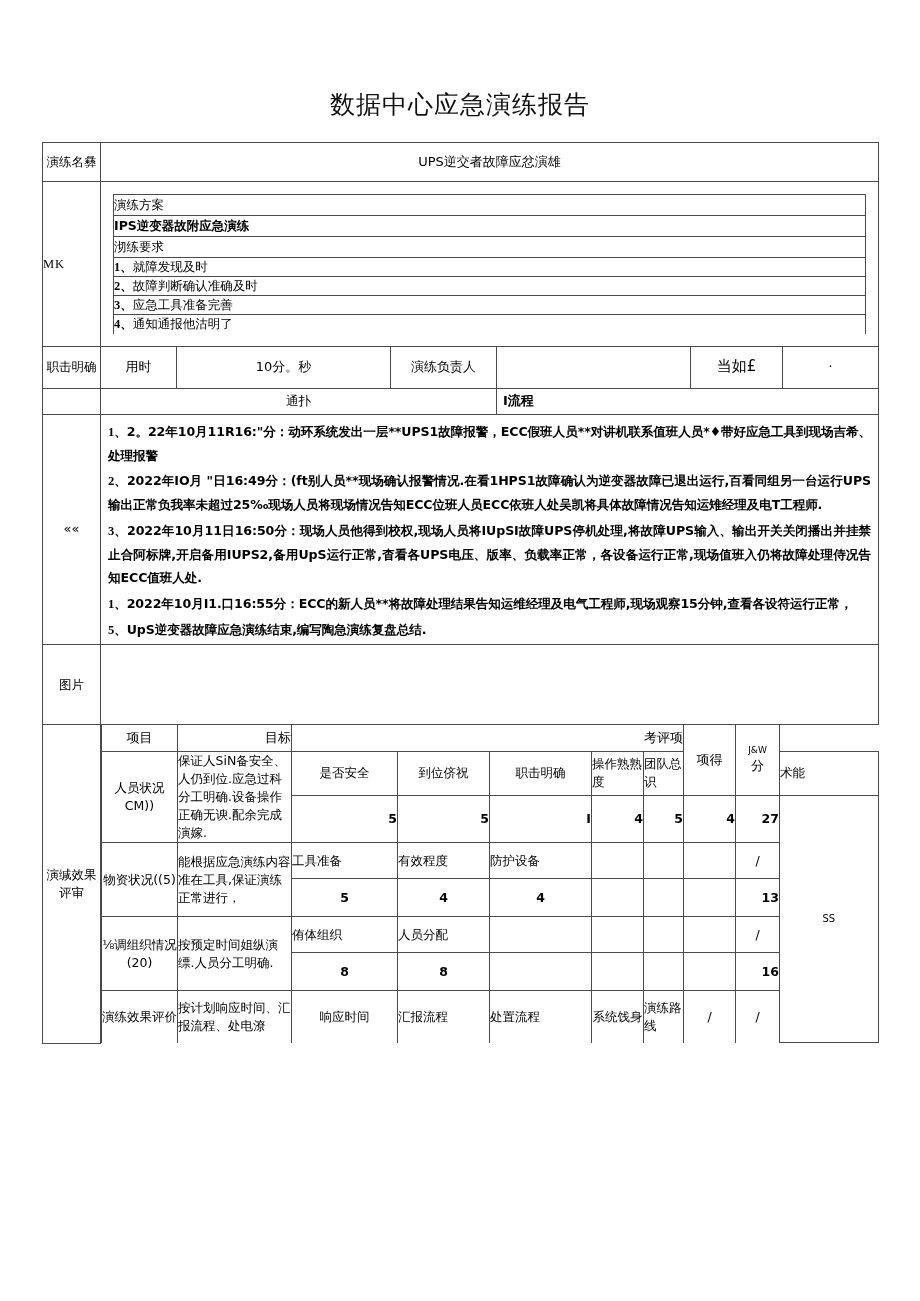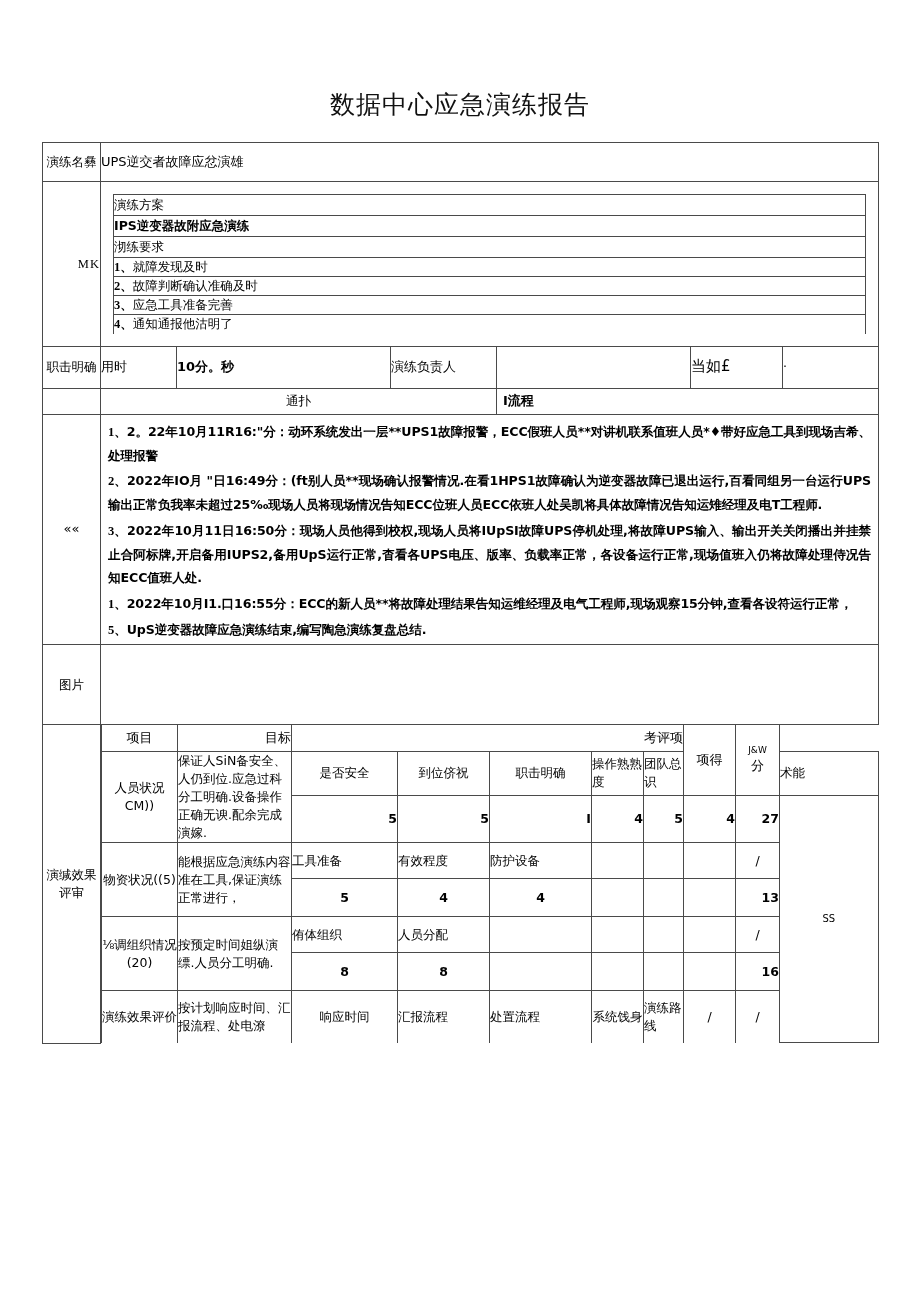--- a/index.html
+++ b/index.html
@@ -41,37 +41,37 @@
     border-collapse: collapse;
     table-layout: fixed;
   }
   table.main td {
     border: 1px solid #4a4a4a;
     padding: 0;
     vertical-align: middle;
     font-size: 12.5px;
     line-height: 1.45;
   }
-  .ctr { text-align: left; }
+  .ctr { text-align: center; }
   .lft { text-align: left; }
   .rgt { text-align: right; }
   .sans {
     font-family: "DejaVu Sans", "Liberation Sans", sans-serif;
   }
   .lbl {
     font-family: "DejaVu Sans", "Liberation Sans", sans-serif;
     font-size: 13px;
     text-align: center;
     line-height: 1.5;
     padding: 4px 2px;
   }
   .bigmk {
     font-family: "Liberation Serif", "DejaVu Serif", serif;
     font-size: 24px;
-    text-align: right;
+    text-align: left;
     letter-spacing: 1px;
   }
   .planrow {
     font-family: "DejaVu Sans", "Liberation Sans", sans-serif;
     font-size: 13.5px;
     padding: 4px 6px 4px 8px;
     height: 20px;
   }
   .planrow.b {
     font-weight: bold;
@@ -241,21 +241,21 @@
             <td class="reqrow"><span class="num">4、</span><span>通知通报他沽明了</span></td>
           </tr>
         </tbody>
             </table>
       </td>
     </tr>
 
     <tr style="height:42px">
       <td class="lbl">职击明确</td>
       <td class="ctr sans" style="font-size:13px">用时</td>
-      <td class="ctr sans" style="font-size:13px;font-weight:bold">10分。秒</td>
+      <td class="ctr sans" style="font-size:13px;font-weight:normal">10分。秒</td>
       <td class="ctr sans" style="font-size:13px">演练负责人</td>
       <td colspan="2" class="ctr sans"></td>
       <td colspan="2" class="ctr sans" style="font-size:15px">当如£</td>
       <td colspan="2" class="ctr sans">·</td>
     </tr>
 
     <tr style="height:26px">
       <td></td>
       <td colspan="3" class="hdr-ctr">通扑</td>
       <td colspan="6" class="lft sans" style="font-size:13px;font-weight:bold;padding-left:6px">I流程</td>

